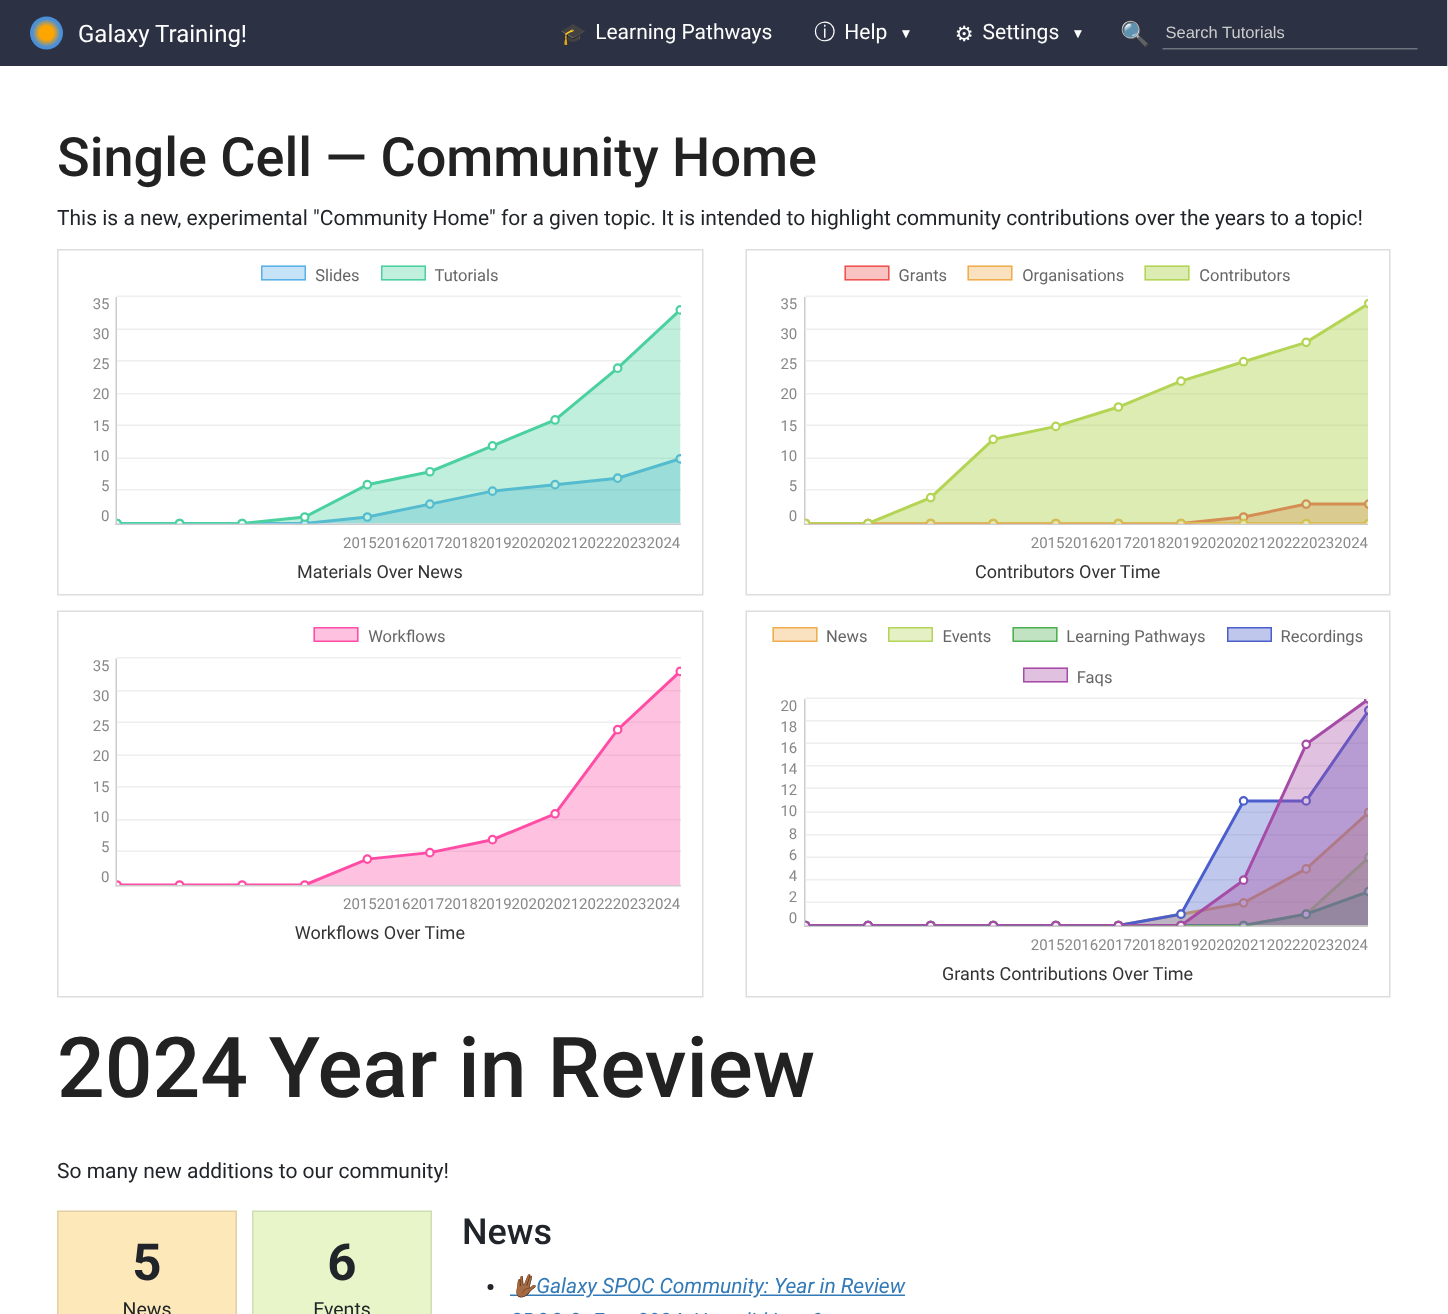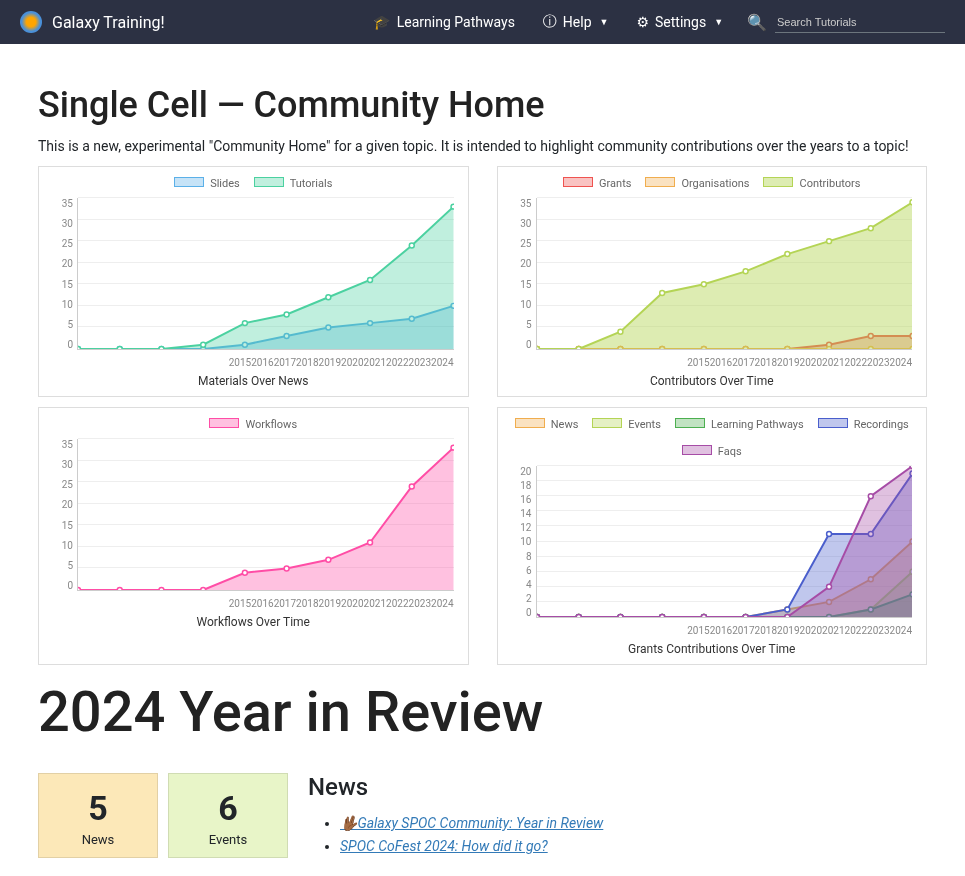--- a/index.html
+++ b/index.html
@@ -411,20 +411,21 @@
             <div>2022</div>
             <div>2023</div>
             <div>2024</div>
           </div>
         </div>
         <div class="chart-title">Grants Contributions Over Time</div>
       </div>
     </div>
 
   <h1 class="year-review">2024 Year in Review</h1>
+  <p class="subtext">So many new additions to our community!</p>
 
   <div class="review-row">
     <div class="stat-grid" id="stat-grid">
         <div class="stat-box" style="background: rgb(252, 232, 184);">
           <div class="stat-num">5</div>
           <div class="stat-label">News</div>
         </div>
         <div class="stat-box" style="background: rgb(232, 245, 200);">
           <div class="stat-num">6</div>
           <div class="stat-label">Events</div>

